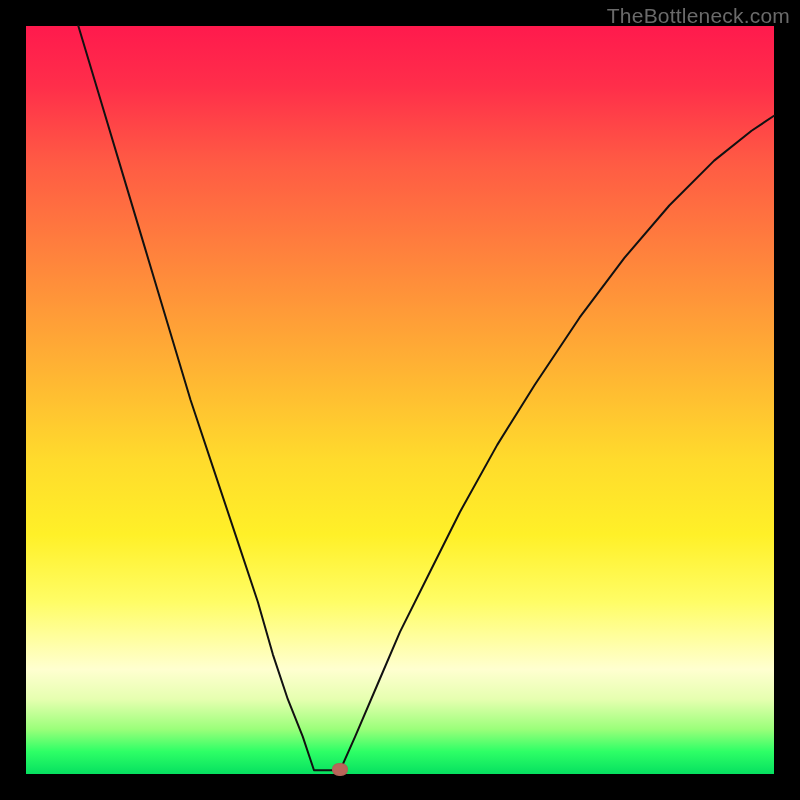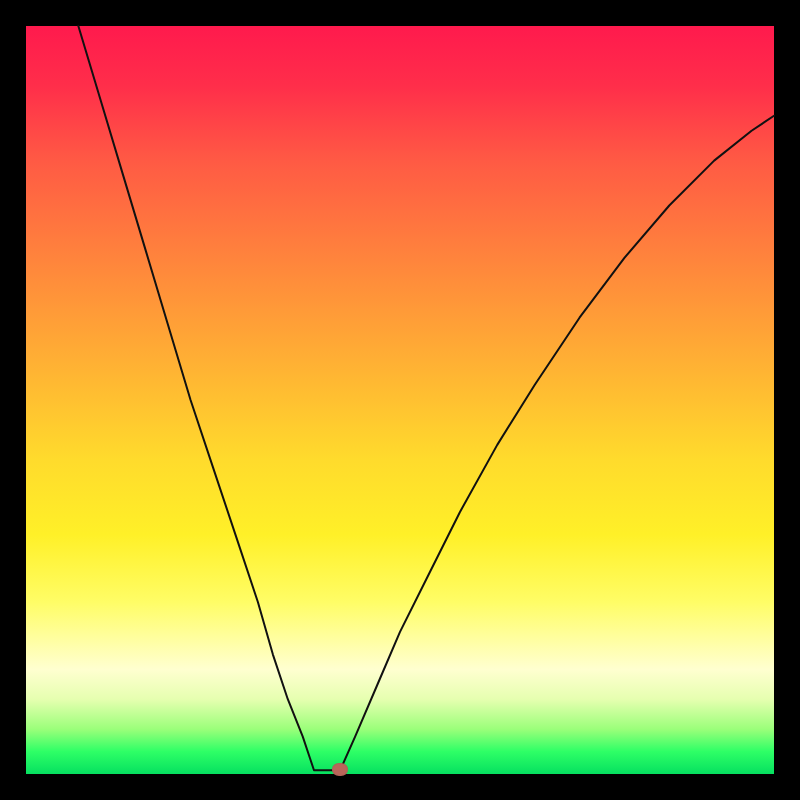--- a/index.html
+++ b/index.html
@@ -72,13 +72,14 @@
 <div class="frame">
   <div class="plot">
 
     <svg class="curve" viewBox="0 0 100 100" preserveAspectRatio="none">
       <path id="curve-path" fill="none" stroke="#111111" stroke-width="0.267" stroke-linecap="round" stroke-linejoin="round" d="M7.00 0.00 L10.00 10.00 L13.00 20.00 L16.00 30.00 L19.00 40.00 L22.00 50.00 L25.00 59.00 L28.00 68.00 L31.00 77.00 L33.00 84.00 L35.00 90.00 L37.00 95.00 L38.00 98.00 L38.50 99.50 L38.50 99.50 L40.00 99.50 L41.00 99.50 L42.00 99.50 L42.00 99.50 L44.00 95.00 L47.00 88.00 L50.00 81.00 L54.00 73.00 L58.00 65.00 L63.00 56.00 L68.00 48.00 L74.00 39.00 L80.00 31.00 L86.00 24.00 L92.00 18.00 L97.00 14.00 L100.00 12.00"></path>
     </svg>
 
     <div id="marker" class="marker" style="left: 306.16px; top: 737.26px; background: rgb(185, 101, 90);"></div>
   </div>
 
+  <div class="watermark">TheBottleneck.com</div>
 </div>
 
 </body></html>

